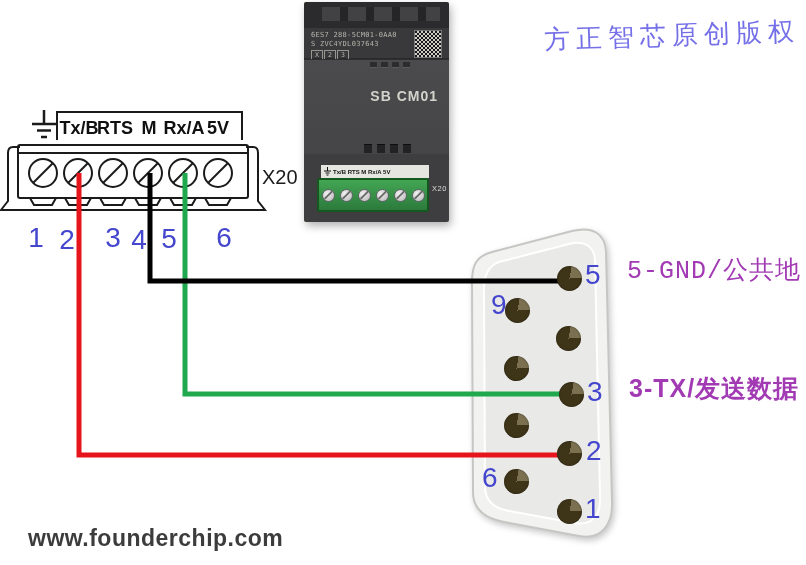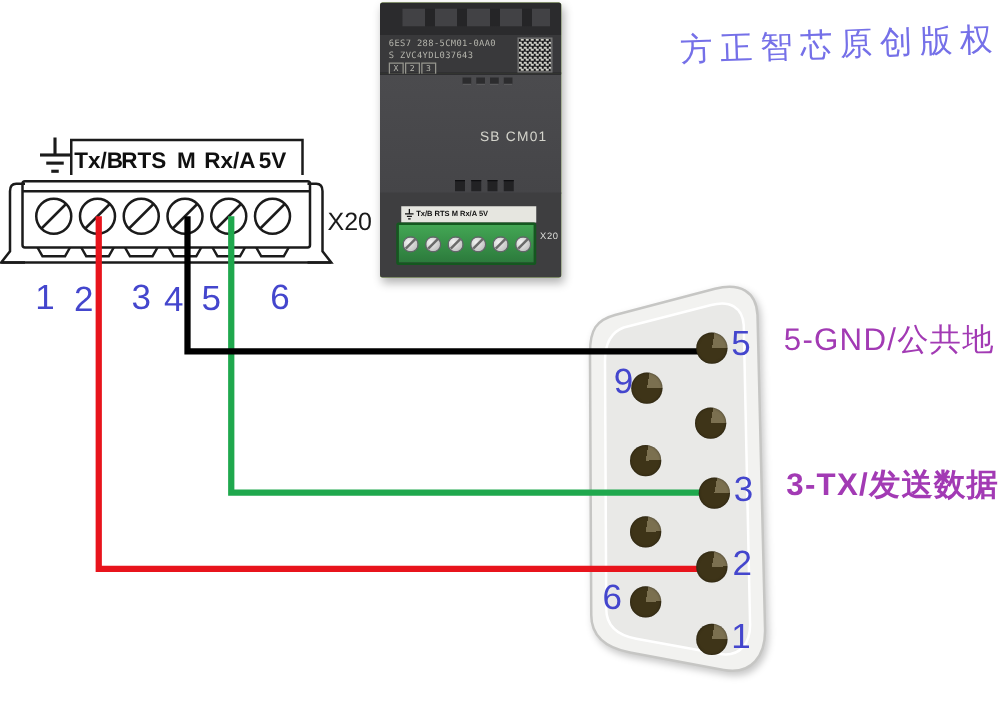--- a/index.html
+++ b/index.html
@@ -62,21 +62,21 @@
     background:conic-gradient(#cfcfc7 90deg,#19191b 90deg 180deg,#cfcfc7 180deg 270deg,#19191b 270deg);
     background-size:4px 4px;
   }
   .module .body{
     position:absolute;left:0;top:57px;width:100%;height:95px;
     background:linear-gradient(180deg,#4b4b4e,#454548);border-top:1px solid #2e2e30;
   }
   .module .bump-row{position:absolute;left:66px;top:2px;display:flex;gap:4px;}
   .module .bump{width:7px;height:5px;background:#2c2c2e;border-bottom:1px solid #5a5a5c;}
   .module .model{
-    position:absolute;right:11px;top:44px;font-size:11px;color:#d4d4cc;letter-spacing:1px;
+    position:absolute;right:11px;top:28px;font-size:14px;color:#d4d4cc;letter-spacing:1px;font-weight:bold;
   }
   .module .ind-row{position:absolute;left:60px;top:84px;display:flex;gap:5px;}
   .module .ind{width:8px;height:8px;background:#222224;border-top:1px solid #0e0e10;}
   .module .bottom{position:absolute;left:0;top:152px;width:100%;height:68px;background:#3e3e40;border-radius:0 0 2px 2px;}
   .module .strip{
     position:absolute;left:17px;top:11px;width:108px;height:13px;background:#e6e6e0;
     color:#111;font-size:6px;font-weight:bold;display:flex;align-items:center;gap:2px;
     padding-left:3px;box-sizing:border-box;white-space:nowrap;
   }
   .module .green-block{
@@ -183,21 +183,21 @@
   <div class="pin" style="left:504px;top:413px;"></div>
   <div class="pin" style="left:504px;top:469px;"></div>
 
   <div class="pin-label" style="left:585px;top:261px;">5</div>
   <div class="pin-label" style="left:491px;top:291px;">9</div>
   <div class="pin-label" style="left:587px;top:378px;">3</div>
   <div class="pin-label" style="left:586px;top:437px;">2</div>
   <div class="pin-label" style="left:482px;top:464px;">6</div>
   <div class="pin-label" style="left:585px;top:495px;">1</div>
 
-  <div class="annotation" style="left:627px;top:258px;">5-GND/公共地</div>
+  <div class="annotation" style="left:627px;top:258px;font-family:Liberation Mono, monospace;">5-GND/公共地</div>
   <div class="annotation" style="left:629px;top:374px;font-weight:bold;">3-TX/发送数据</div>
 
   <div class="module">
     <div class="cap">
       <div class="vents"></div>
     </div>
     <div class="label-zone">
       <div class="plate">
         <div>6ES7 288-5CM01-0AA0</div>
         <div>S ZVC4YDL037643</div>
@@ -242,14 +242,15 @@
         <div class="screw"></div>
         <div class="screw"></div>
         <div class="screw"></div>
         <div class="screw"></div>
       </div>
       <div class="x20-photo">X20</div>
     </div>
   </div>
 
   <div class="watermark">方正智芯原创版权</div>
+  <div class="footer">www.founderchip.com</div>
 
 </div>
 
 </body></html>

